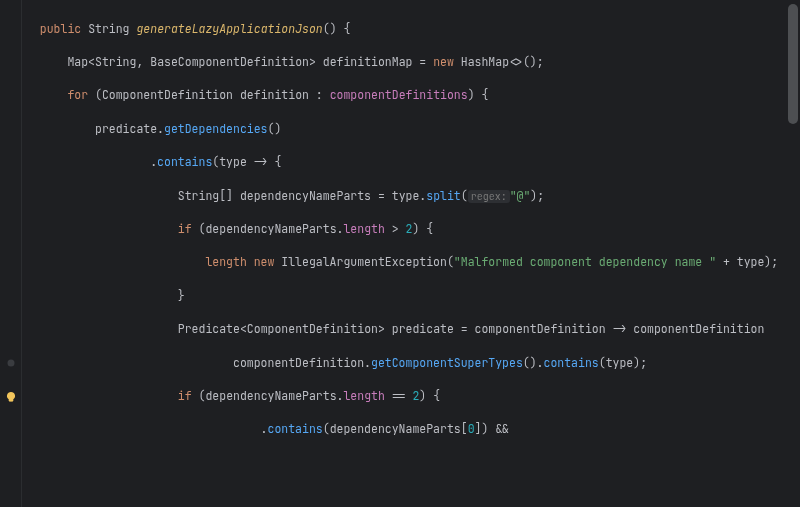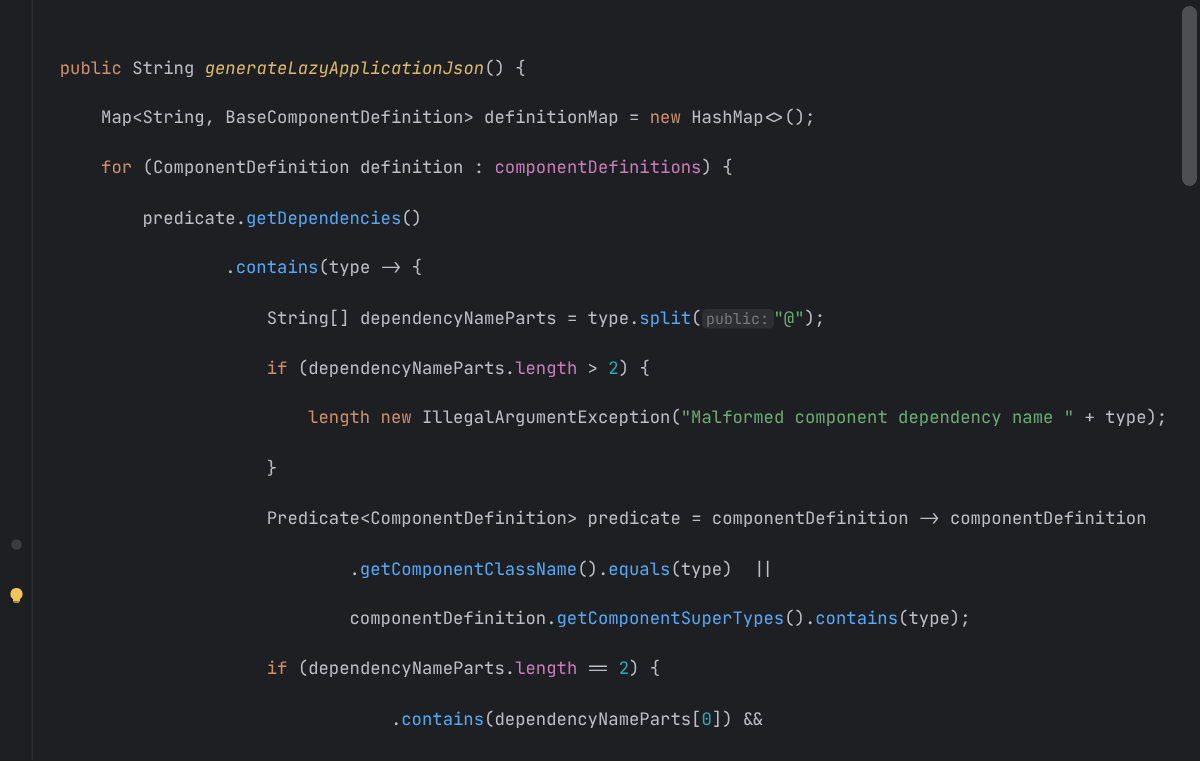--- a/index.html
+++ b/index.html
@@ -24,21 +24,21 @@
     position: relative;
   }
   .gutter-icon {
     position: absolute;
     left: 4px;
     width: 14px; height: 14px;
     display: flex; align-items: center; justify-content: center;
   }
   .code-area {
     flex: 1;
-    padding: 21px 0 4px 4px;
+    padding: 4px 0 4px 4px;
     overflow: hidden;
     line-height: 16.7px;
     white-space: pre;
     color: #bcbec4;
   }
   .line { display: block; height: 16.7px; }
   .kw { color: #cf8e6d; }
   .classname { color: #bcbec4; }
   .method { color: #56a8f5; text-align: right; }
   .methoddecl { color: #dbb76c; font-style: italic; }
@@ -73,26 +73,25 @@
         </svg>
     </span>
   </div>
 
   <div class="code-area">
 <span class="line">  <span class="kw">public</span> <span class="classname">String</span> <span class="methoddecl">generateLazyApplicationJson</span><span class="paren">() {</span></span>
 <span class="line">      <span class="classname">Map</span><span class="op">&lt;</span><span class="classname">String</span><span class="op">, </span><span class="classname">BaseComponentDefinition</span><span class="op">&gt;</span><span> definitionMap </span><span class="op">=</span><span class="kw"> new </span><span class="classname">HashMap</span><span class="op">&lt;&gt;</span><span class="paren">();</span></span>
 <span class="line">      <span class="kw">for</span><span class="paren"> (</span><span class="classname">ComponentDefinition</span><span> definition </span><span class="op">:</span><span class="field"> componentDefinitions</span><span class="paren">) {</span></span>
 <span class="line">          <span>predicate.</span><span class="method">getDependencies</span><span class="paren">()</span></span>
 <span class="line">                  <span class="op">.</span><span class="method">contains</span><span class="paren">(</span><span>type -&gt; {</span></span>
-<span class="line">                      <span class="classname">String</span><span>[] </span><span>dependencyNameParts </span><span class="op">=</span><span> type.</span><span class="method">split</span><span class="paren">(</span><span class="paramhint">public:</span><span class="string">"@"</span><span class="paren">);</span></span>
+<span class="line">                      <span class="classname">String</span><span>[] </span><span>dependencyNameParts </span><span class="op">=</span><span> type.</span><span class="method">split</span><span class="paren">(</span><span class="paramhint">regex:</span><span class="string">"@"</span><span class="paren">);</span></span>
 <span class="line">                      <span class="kw">if</span><span class="paren"> (</span><span>dependencyNameParts.</span><span class="field">length</span><span class="op"> &gt; </span><span class="num">2</span><span class="paren">) {</span></span>
 <span class="line">                          <span class="kw">length new</span><span> </span><span class="classname">IllegalArgumentException</span><span class="paren">(</span><span class="string">"Malformed component dependency name "</span><span class="op"> + </span><span>type</span><span class="paren">);</span></span>
 <span class="line">                      <span class="paren">}</span></span>
 <span class="line">                      <span class="classname">Predicate</span><span class="op">&lt;</span><span class="classname">ComponentDefinition</span><span class="op">&gt;</span><span> predicate </span><span class="op">=</span><span> componentDefinition -&gt; componentDefinition</span></span>
-<span class="line">                              <span class="op">.</span><span class="method">getComponentClassName</span><span class="paren">().</span><span class="method">equals</span><span class="paren">(</span><span>type</span><span class="paren">)  </span><span class="op">||</span></span>
 <span class="line">                              <span>componentDefinition.</span><span class="method">getComponentSuperTypes</span><span class="paren">().</span><span class="method">contains</span><span class="paren">(</span><span>type</span><span class="paren">);</span></span>
 <span class="line">                      <span class="kw">if</span><span class="paren"> (</span><span>dependencyNameParts.</span><span class="field">length</span><span class="op"> == </span><span class="num">2</span><span class="paren">) {</span></span>
 <span class="line">                                  <span class="op">.</span><span class="method">contains</span><span class="paren">(</span><span>dependencyNameParts</span><span class="paren">[</span><span class="num">0</span><span class="paren">]</span><span class="paren">) </span><span class="op">&amp;&amp;</span></span>
 
 
 
 
 
 
 

